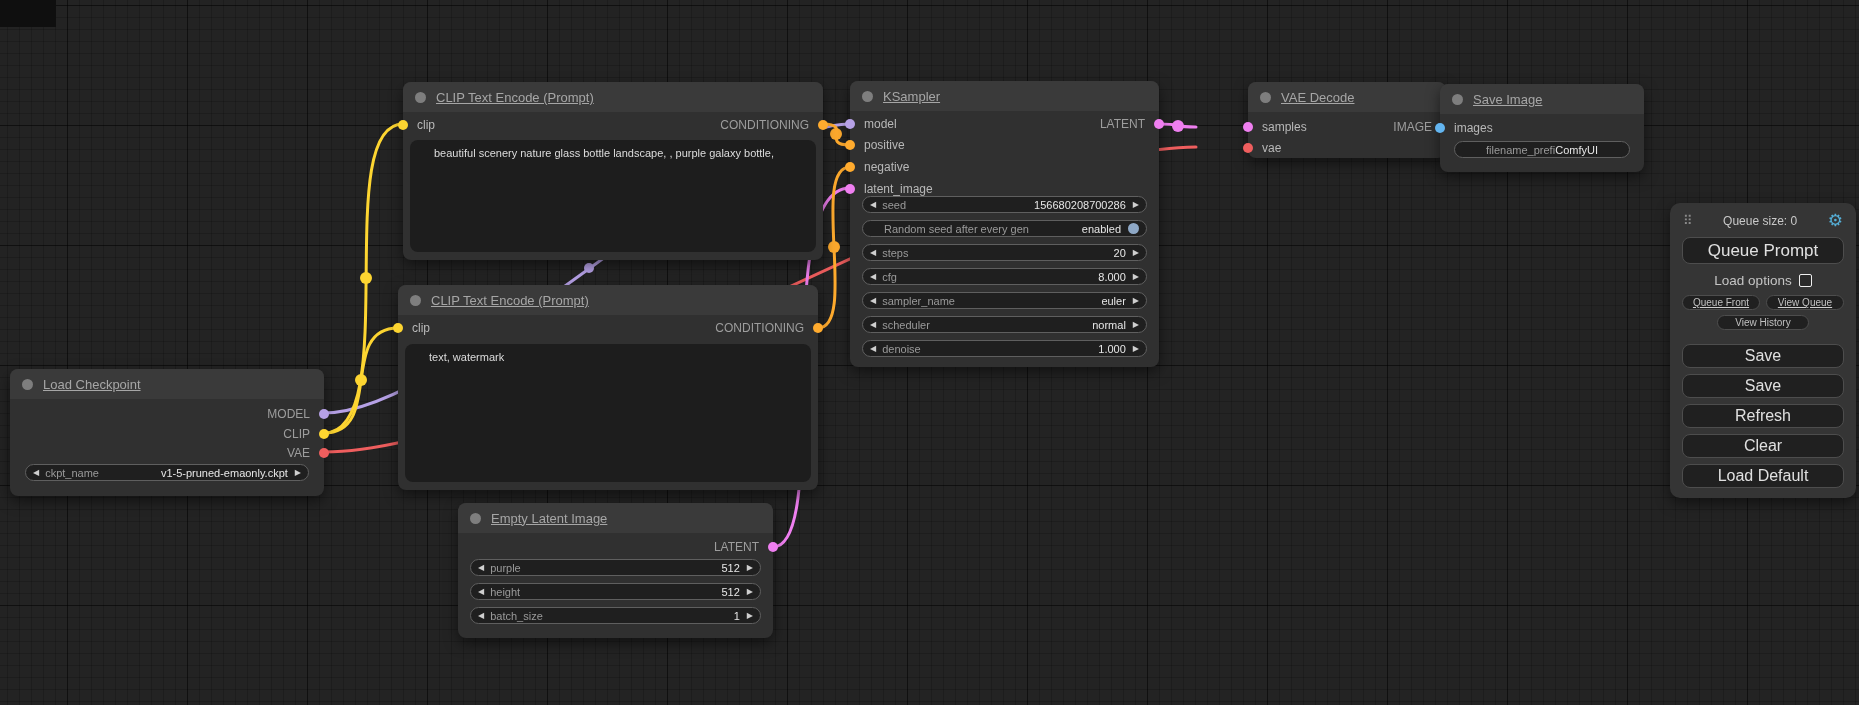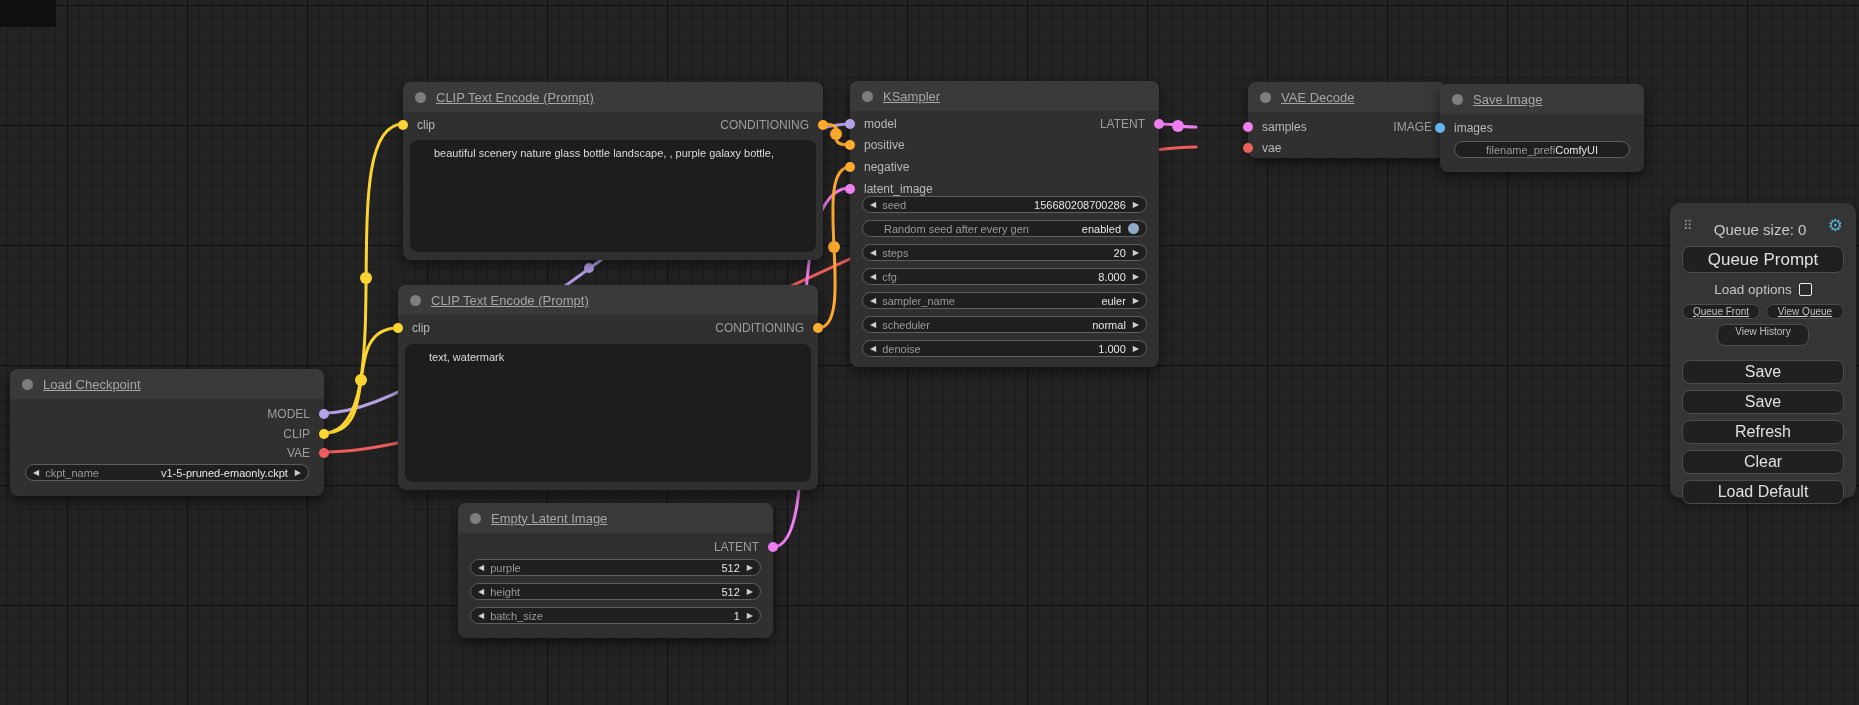--- a/index.html
+++ b/index.html
@@ -48,31 +48,31 @@
   .toggle-dot{width:11px;height:11px;border-radius:50%;background:#8ea8c6;flex:0 0 auto;}
   .prompt-box{position:absolute;background:#1d1d1d;border-radius:8px;color:#dcdcdc;
         font-family:Liberation Sans, sans-serif;font-size:11px;line-height:1.55;
         padding:5px 24px;white-space:pre-wrap;}
 
   .menu{position:absolute;left:1670px;top:203px;width:186px;height:295px;z-index:3;
         background:#353535;border-radius:10px;box-shadow:0 5px 14px rgba(0,0,0,.5);
         color:#cfcfcf;}
   .menu-head{display:flex;align-items:center;padding:9px 13px 0 13px;}
   .drag-handle{color:#8a8a8a;font-size:13px;cursor:grab;}
-  .queue-size{flex:1;text-align:center;font-size:15px;color:#c9c9c9;margin-top:9px;}
+  .queue-size{flex:1;text-align:center;font-size:12px;color:#c9c9c9;}
   .gear{color:#55aed6;font-size:17px;line-height:1;cursor:pointer;}
   .btn{display:block;background:#202020;border:1px solid #4d4d4d;border-radius:8px;
         color:#e0e0e0;text-align:center;cursor:pointer;}
   .btn-queue{margin:8px 12px 0 12px;height:27px;line-height:25px;font-size:17px;}
   .extra-row{display:flex;align-items:center;justify-content:center;gap:7px;
         margin-top:9px;font-size:13.5px;color:#c4c4c4;}
   .checkbox{width:13px;height:13px;border:1px solid #efefef;background:#2a2a2a;border-radius:2px;}
   .small-row{display:flex;gap:6px;margin:7px 12px 0 12px;text-decoration:underline;}
   .btn-sm{flex:1;height:15px;line-height:13px;font-size:10px;border-radius:8px;color:#c0c0c0;}
-  .btn-history{width:92px;margin:5px auto 0 auto;height:22px;line-height:13px;
+  .btn-history{width:92px;margin:5px auto 0 auto;height:15px;line-height:13px;
         font-size:10px;border-radius:8px;color:#c0c0c0;}
   .btn-action{margin:0 12px 6px 12px;height:24px;line-height:22px;font-size:16px;}
   .actions{margin-top:14px;}
 </style>
 </head>
 <body>
 
 <div class="canvas">
   <div class="corner"></div>
 

